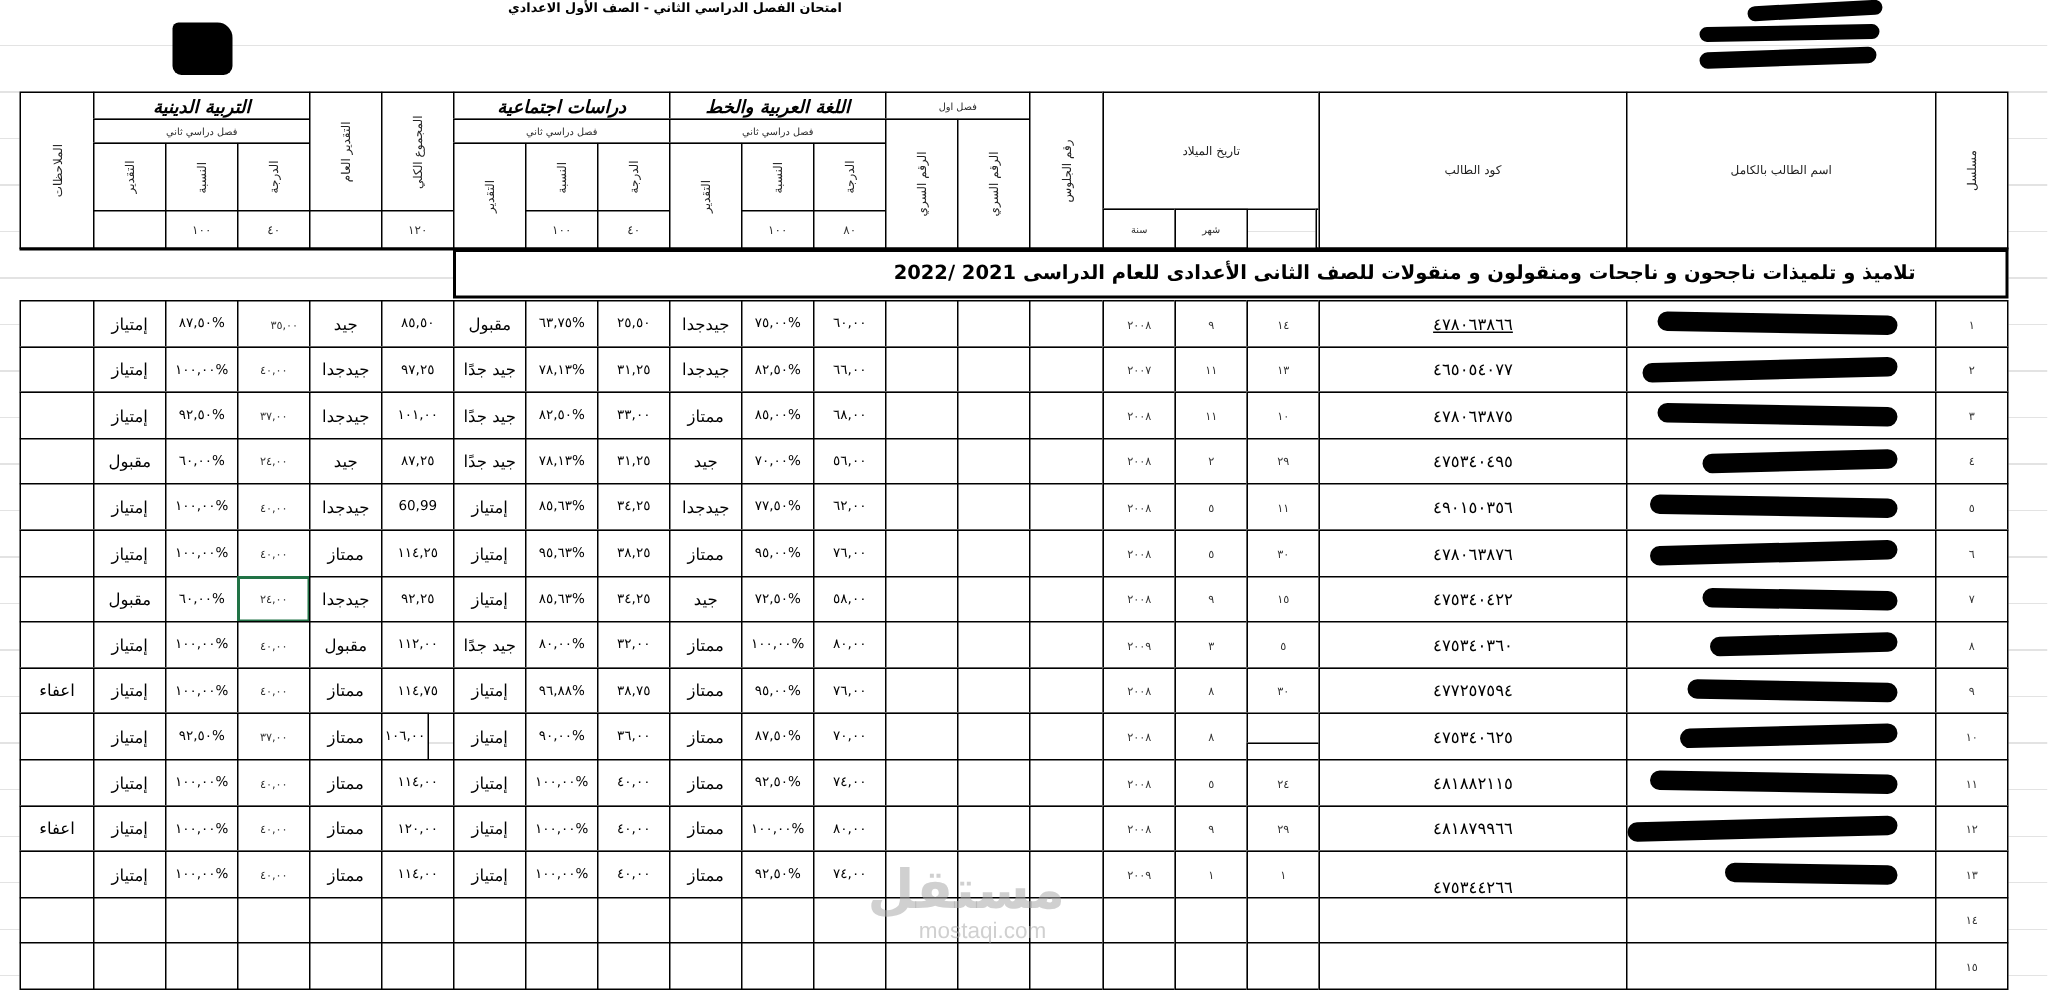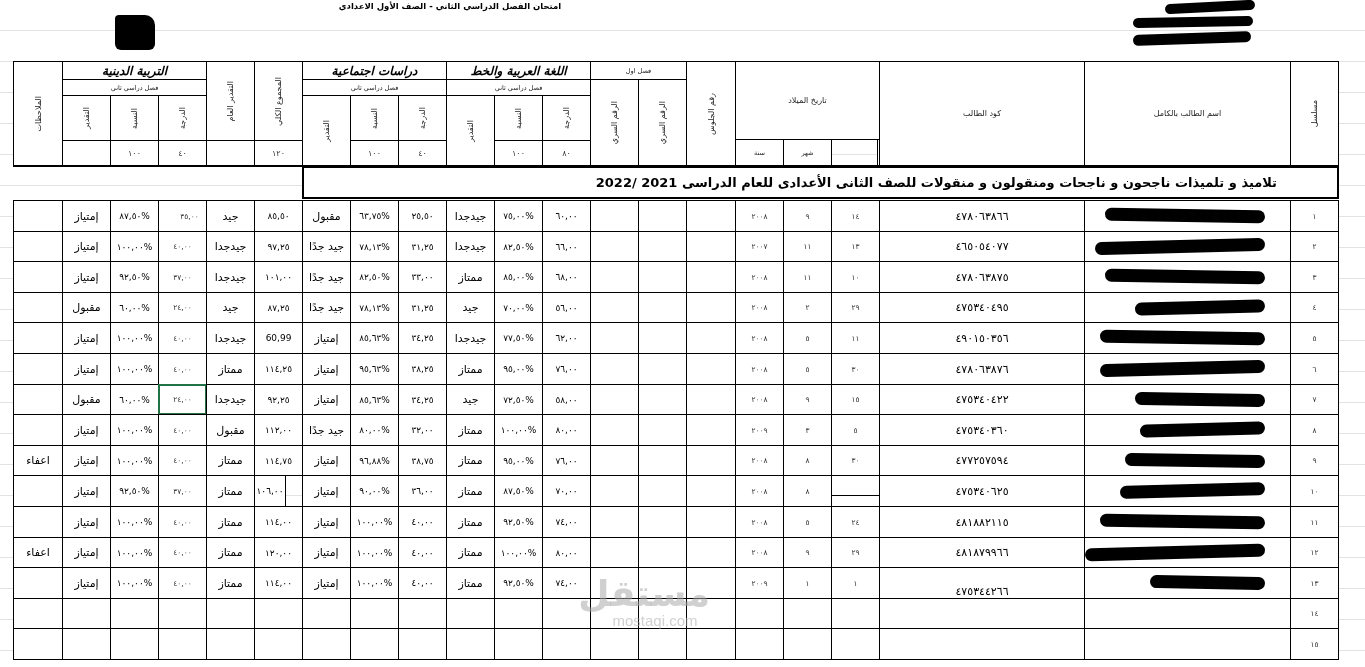--- a/index.html
+++ b/index.html
@@ -221,21 +221,21 @@
       <div class="cell " style="left: 686px; width: 50px; top: 200px; height: 32px;"></div>
       <div class="cell dxs" style="left: 735px; width: 49px; top: 200px; height: 32px;">
         <span>٢٠٠٨</span>
       </div>
       <div class="cell dxs" style="left: 783px; width: 49px; top: 200px; height: 32px;">
         <span>٩</span>
       </div>
       <div class="cell dxs" style="left: 831px; width: 49px; top: 200px; height: 32px;">
         <span>١٤</span>
       </div>
-      <div class="cell d" style="left: 879px; width: 206px; top: 200px; height: 32px;">
+      <div class="cell d" style="left: 879px; width: 206px; top: 200px; height: 32px; text-decoration: underline;">
         <span>٤٧٨٠٦٣٨٦٦</span>
       </div>
       <div class="cell " style="left: 1084px; width: 207px; top: 200px; height: 32px;"></div>
       <div class="cell dxs" style="left: 1290px; width: 49px; top: 200px; height: 32px;">
         <span>١</span>
       </div>
       <div class="redact" style="left: 1105px; width: 160px; top: 209px; height: 13px; transform: rotate(1deg);"></div>
     </div>
     <div>
       <div class="cell d" style="left: 13px; width: 50px; top: 231px; height: 31px;">

